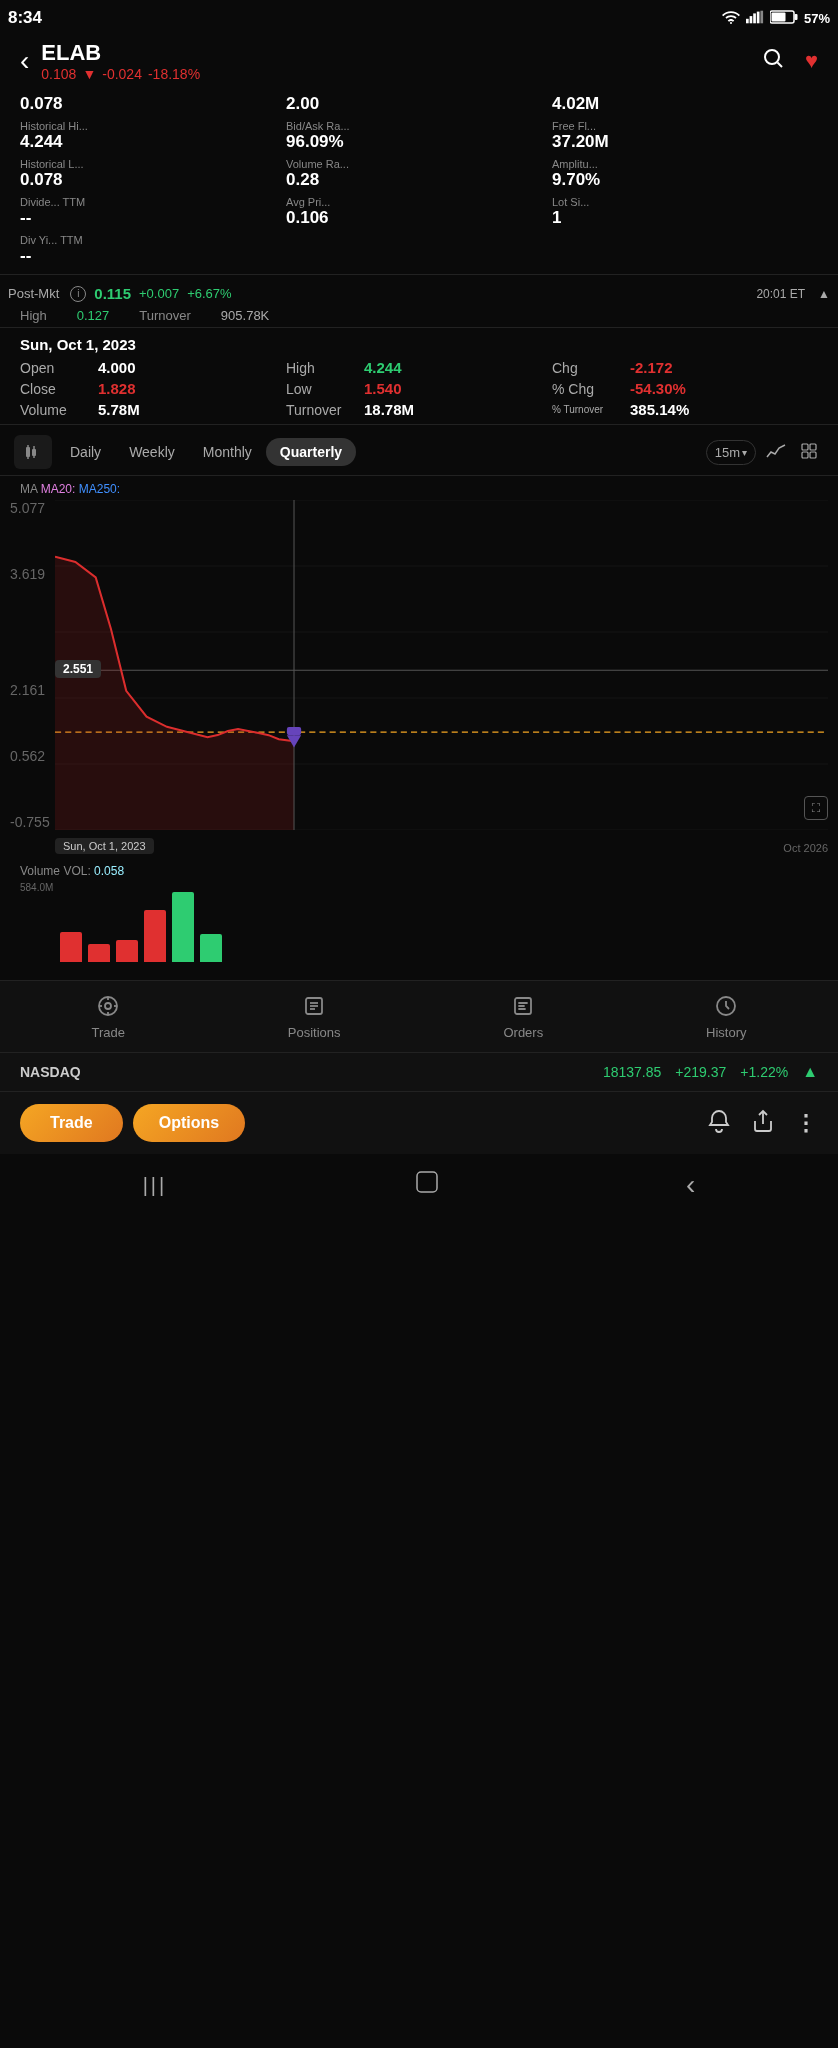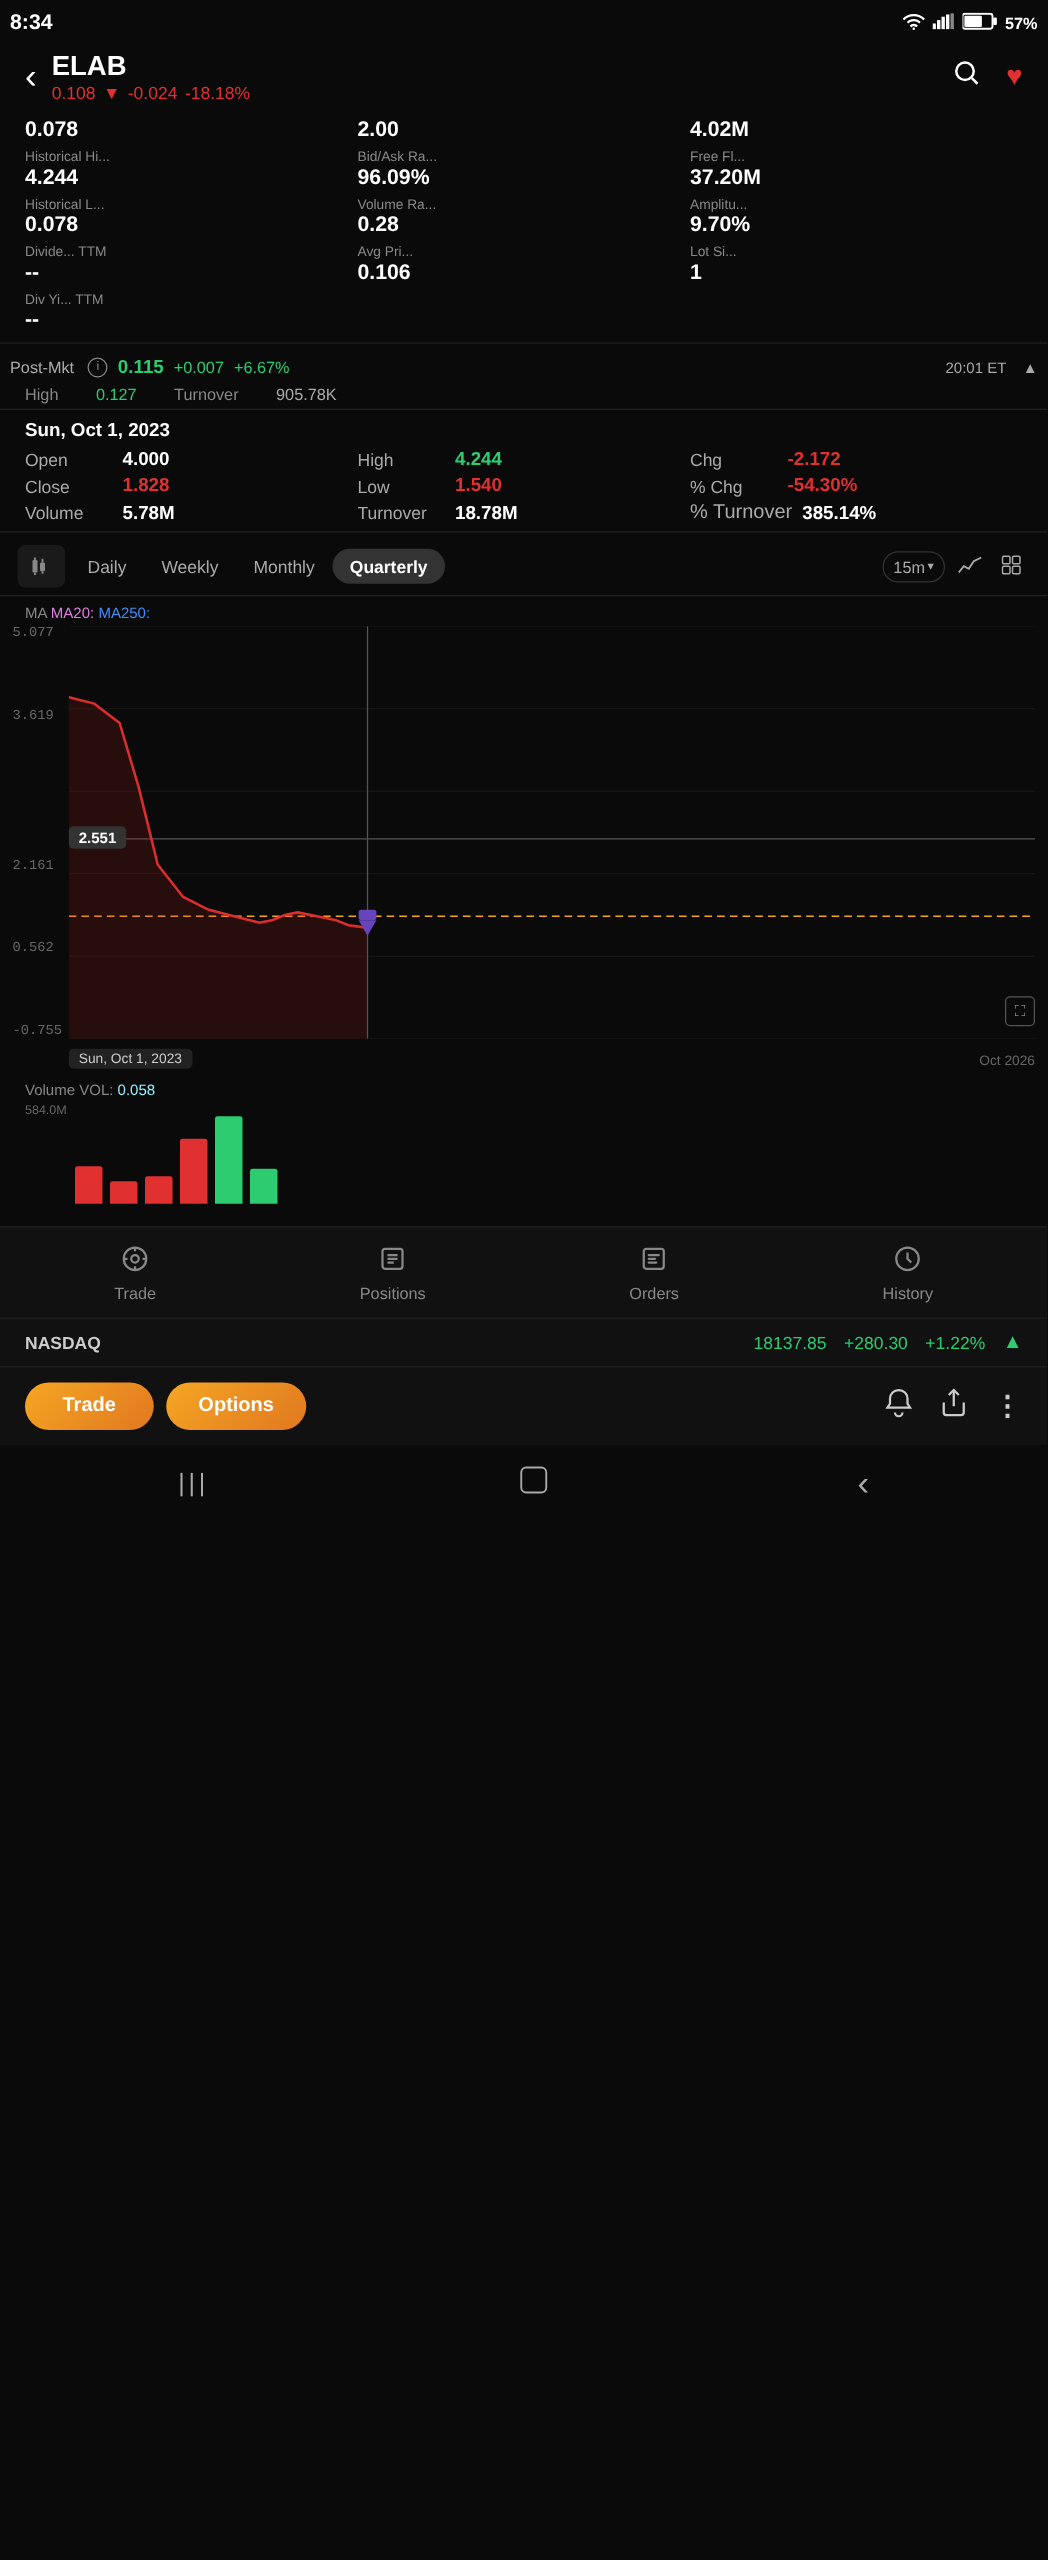--- a/index.html
+++ b/index.html
@@ -184,24 +184,23 @@
 
     
     .y-labels {
       position: absolute;
       left: 10px;
       top: 0;
       bottom: 30px;
       display: flex;
       flex-direction: column;
       justify-content: space-between;
-      font-size: 11px;
+      font-size: 14px;
       color: #666;
       z-index: 2;
-      font-family: Liberation Mono, monospace;
     }
 
     .chart-inner {
       position: absolute;
       left: 55px;
       right: 10px;
       top: 0;
       bottom: 30px;
     }
 
@@ -559,21 +558,21 @@
 
   <div class="ohlc-row">
     <span class="ohlc-key">Volume</span>
     <span class="ohlc-val white">5.78M</span>
   </div>
   <div class="ohlc-row">
     <span class="ohlc-key">Turnover</span>
     <span class="ohlc-val white">18.78M</span>
   </div>
   <div class="ohlc-row">
-    <span class="ohlc-key" style="font-size:16px;">% Turnover</span>
+    <span class="ohlc-key" style="font-size:10px;">% Turnover</span>
     <span class="ohlc-val white">385.14%</span>
   </div>
 </div>
 
 <div class="timeframe-tabs">
   <div class="tab-icon">
     <svg width="18" height="18" viewBox="0 0 18 18" fill="none">
       <rect x="2" y="4" width="4" height="10" rx="1" fill="#888"></rect>
       <line x1="4" y1="2" x2="4" y2="4" stroke="#888" stroke-width="1.5"></line>
       <line x1="4" y1="14" x2="4" y2="16" stroke="#888" stroke-width="1.5"></line>
@@ -721,21 +720,21 @@
         </svg>
     </span>
     <span>History</span>
   </div>
 </div>
 
 <div class="nasdaq-bar">
   <span class="nasdaq-label">NASDAQ</span>
   <div class="nasdaq-values">
     <span class="nasdaq-price">18137.85</span>
-    <span class="nasdaq-chg">+280.30</span>
+    <span class="nasdaq-chg">+219.37</span>
     <span class="nasdaq-pct">+1.22%</span>
     <span class="nasdaq-arrow">▲</span>
   </div>
 </div>
 
 <div class="trade-options-bar">
   <button class="btn-trade">Trade</button>
   <button class="btn-options">Options</button>
   <div class="trade-actions">
     <span>

